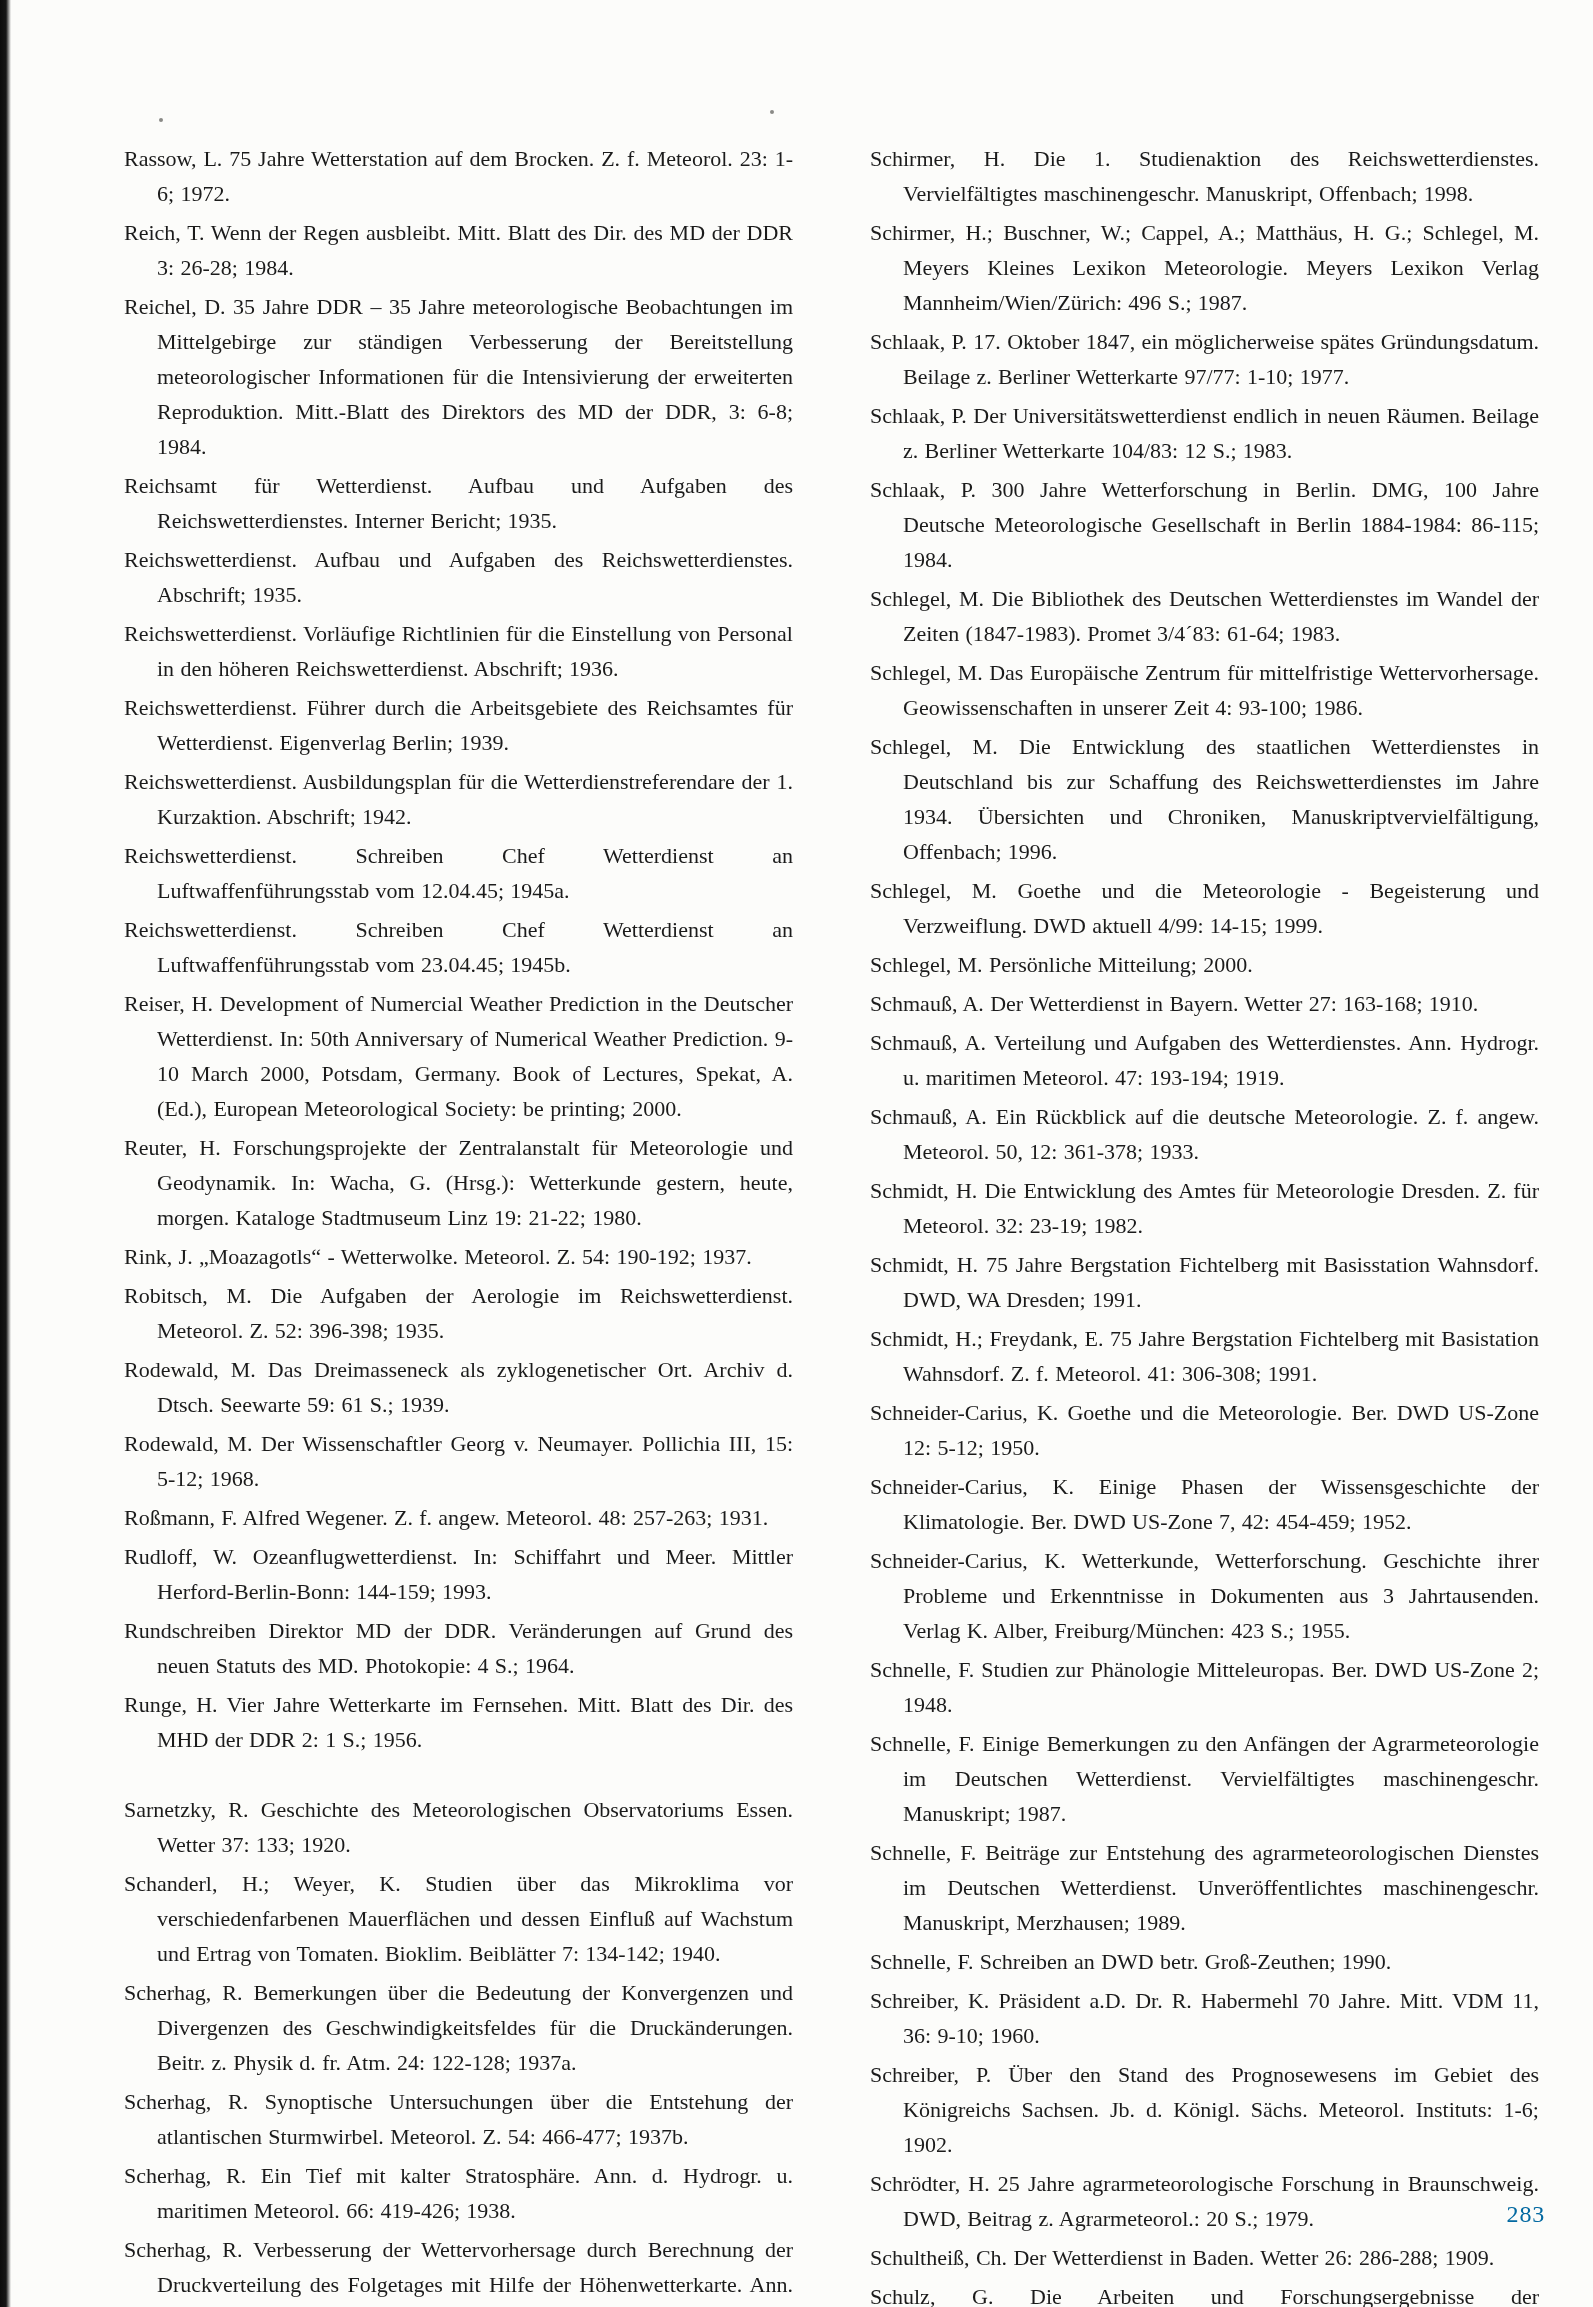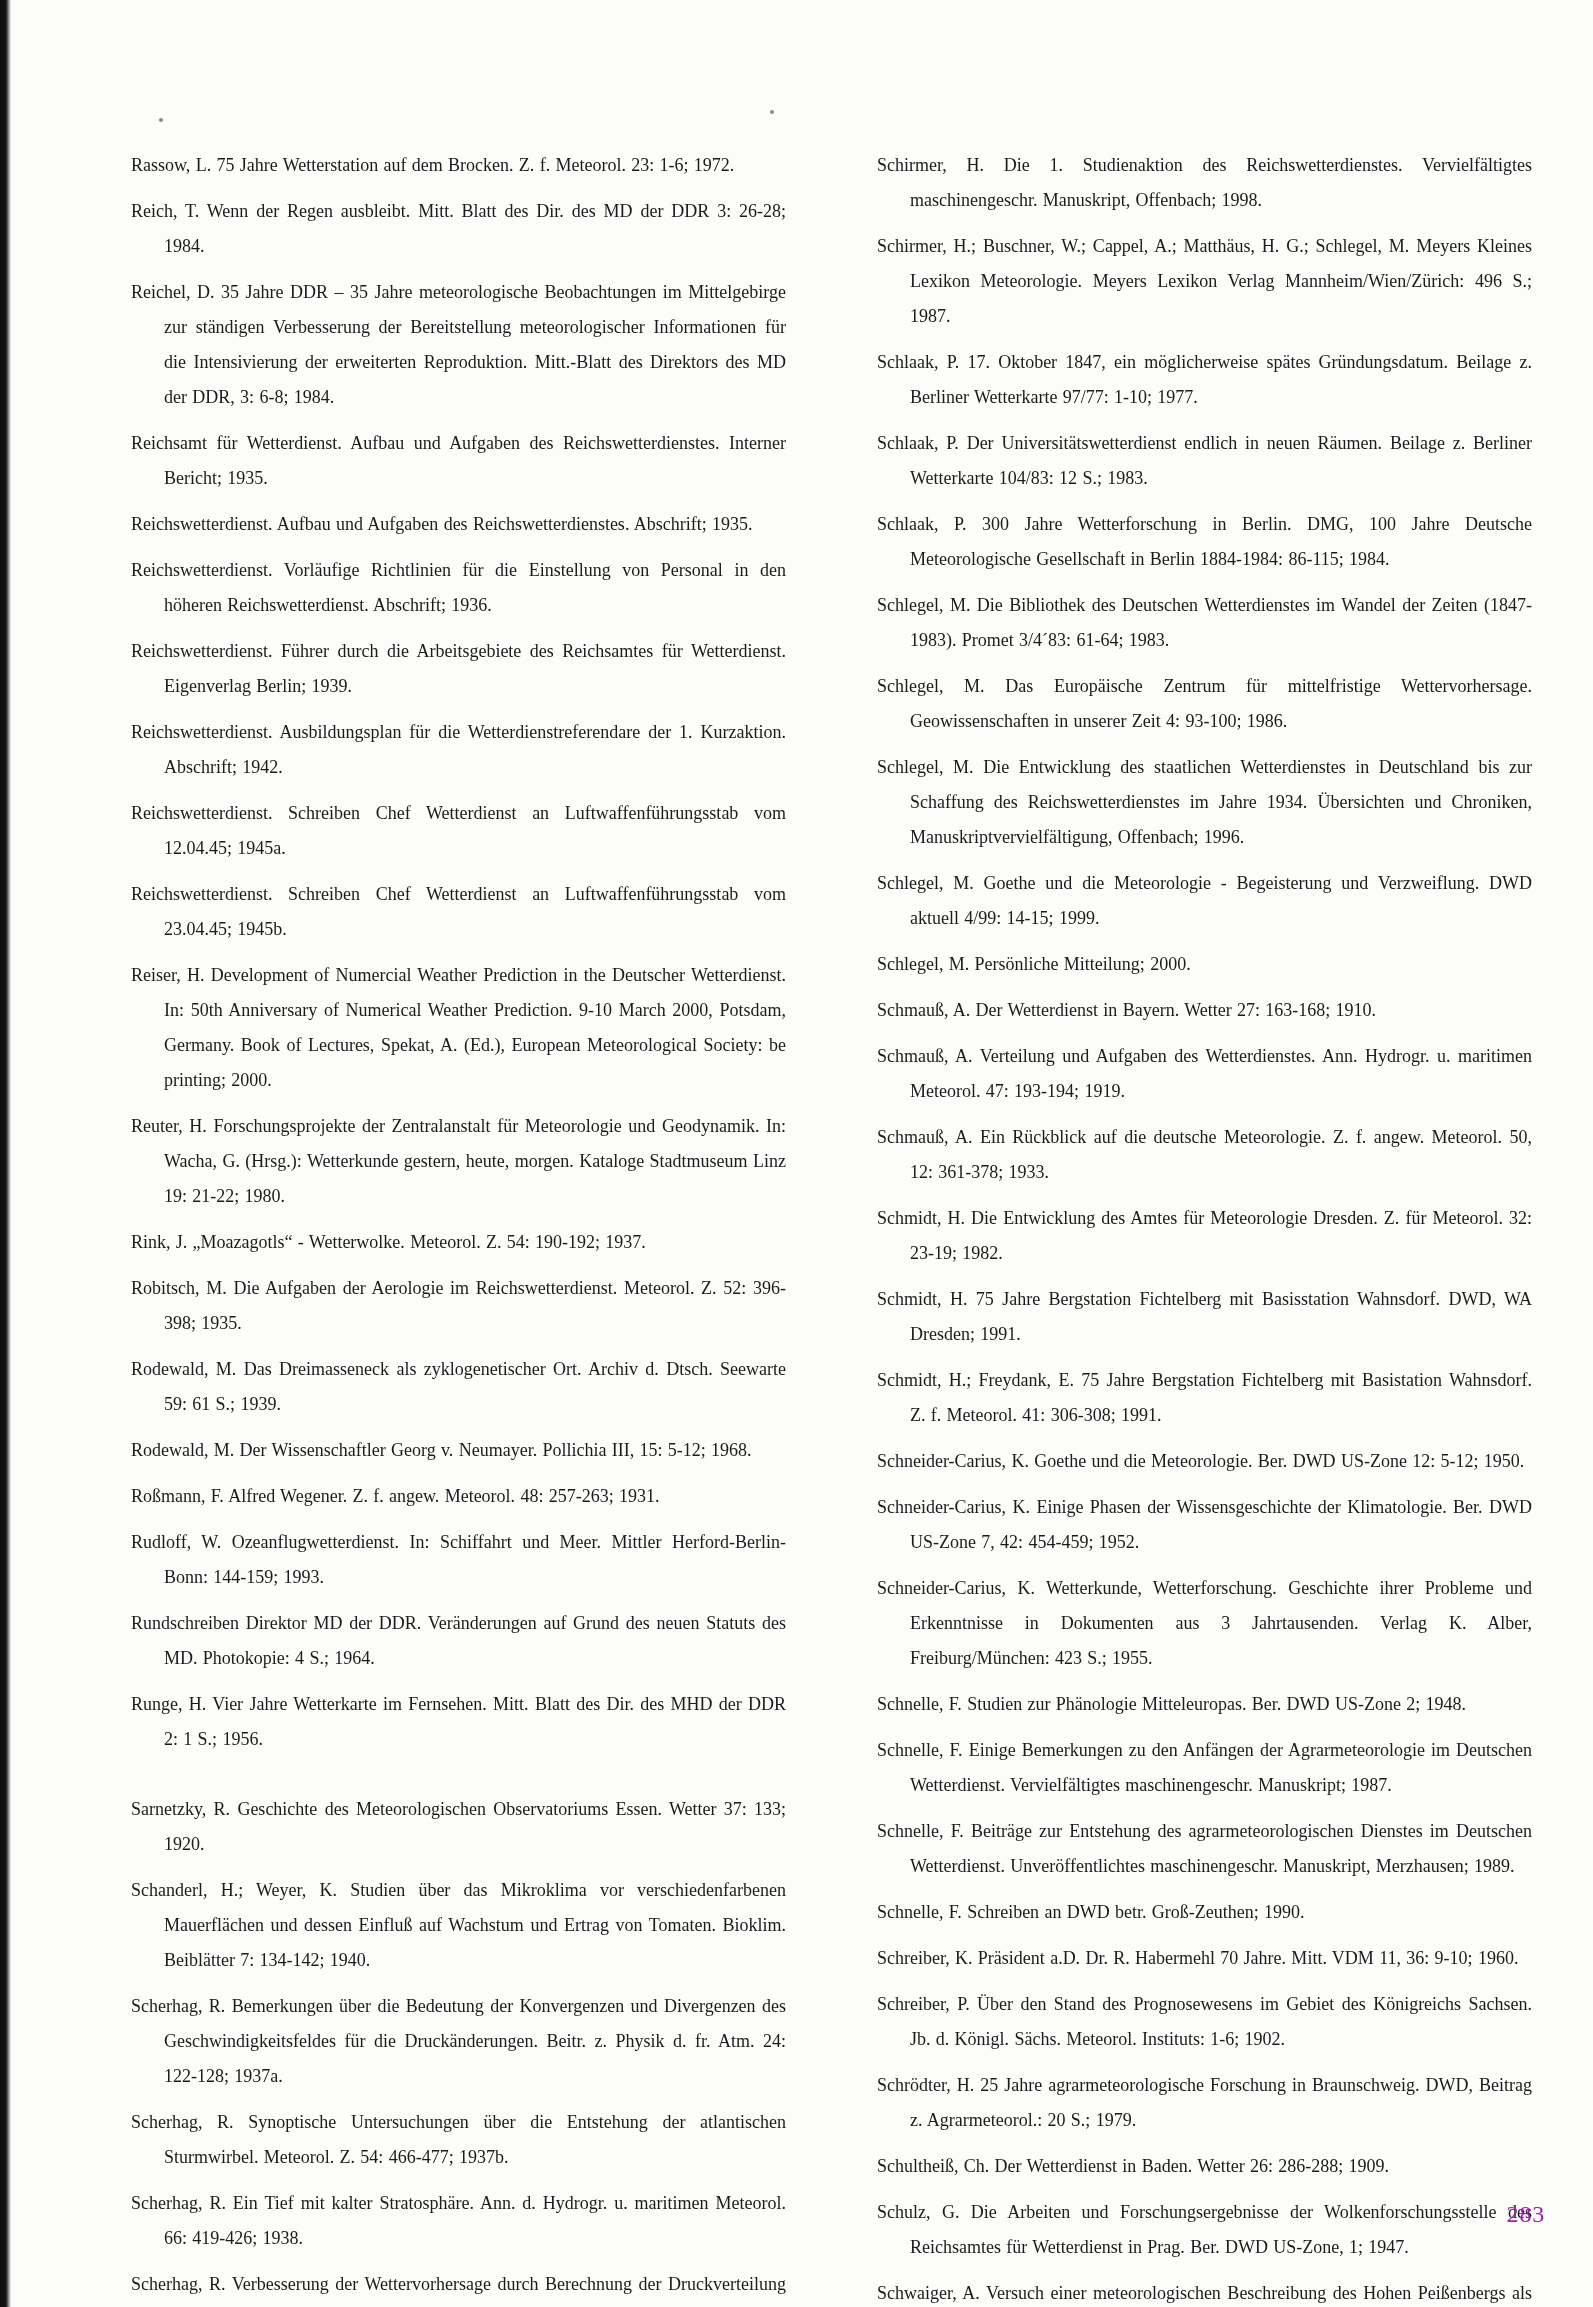--- a/index.html
+++ b/index.html
@@ -38,38 +38,38 @@
     left: 120px;
     top: 137px;
     width: 1423px;
     display: flex;
     gap: 69px;
   }
   .column {
     width: 677px;
   }
   .entry {
-    font-size: 18px;
+    font-size: 22px;
     line-height: 35px;
     text-align: justify;
     padding-left: 33px;
     text-indent: -33px;
-    margin: 11px;
+    margin: 4px;
     word-spacing: 0.8px;
   }
   .entry.section-break {
     margin-top: 35px;
   }
   .page-number {
     position: absolute;
     right: 49px;
     top: 2201px;
     font-size: 24px;
     letter-spacing: 0.8px;
-    color: #a21caf;
+    color: #0369a1;
   }
 </style>
 </head>
 <body>
 
 <div class="page">
   <div class="scan-edge"></div>
   <div class="scan-speck speck-1"></div>
   <div class="scan-speck speck-2"></div>
 

